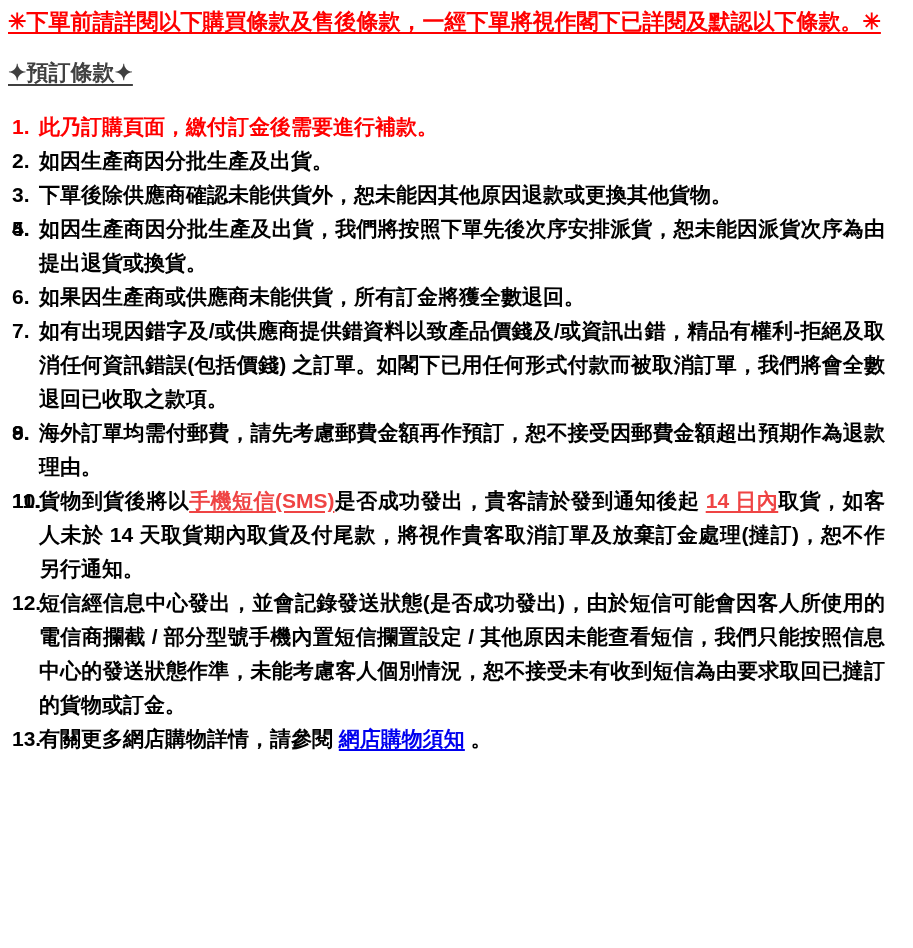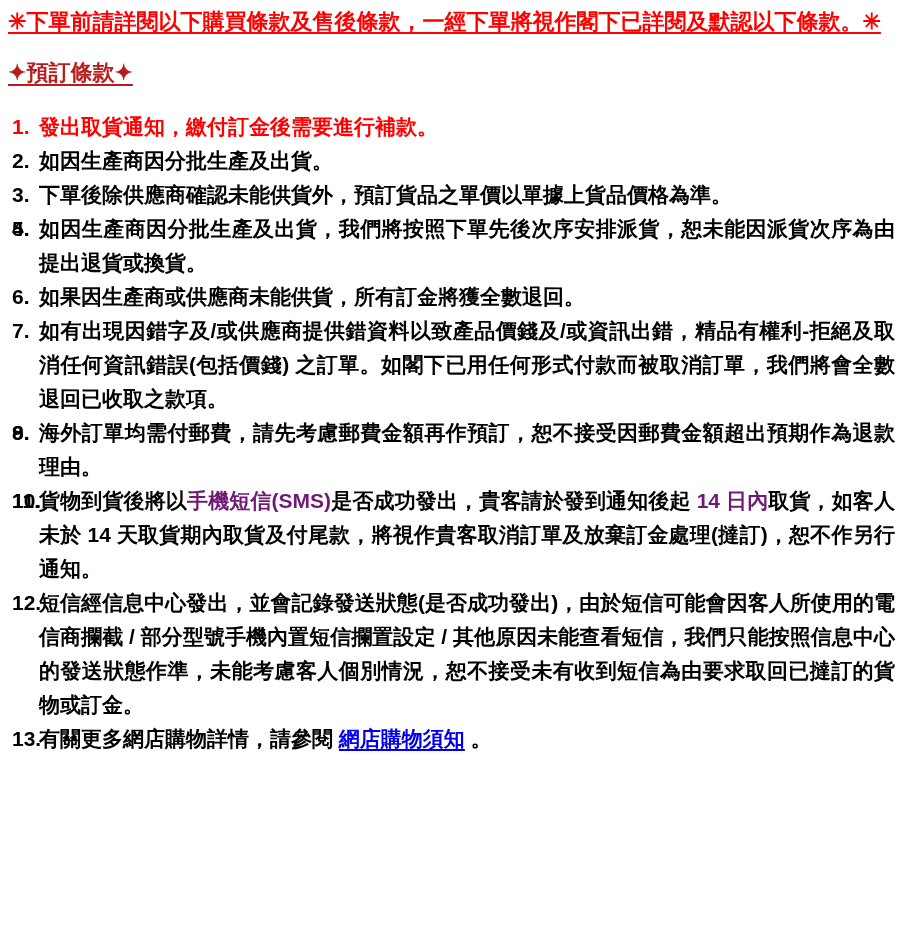--- a/index.html
+++ b/index.html
@@ -13,34 +13,34 @@
     overflow: hidden;
     font-family: "Liberation Sans", sans-serif;
     font-weight: 700;
     color: #000000;
     box-sizing: border-box;
   }
   .page {
     box-sizing: border-box;
     width: 913px;
     height: 775px;
-    padding: 8px 18px 10px 8px;
+    padding: 8px 28px 10px 8px;
   }
   .banner {
     color: #ff0000;
     font-size: 22px;
     line-height: 28px;
     text-decoration: underline;
     text-decoration-thickness: 2px;
     text-underline-offset: 3px;
     margin: 0 0 24px 0;
   }
   .heading {
     display: inline-block;
-    color: #b91c1c;
+    color: #404040;
     font-size: 22px;
     line-height: 26px;
     text-decoration: underline;
     text-decoration-thickness: 2px;
     text-underline-offset: 4px;
     margin: 0 0 24px 0;
   }
   .terms {
     font-size: 21px;
   }
@@ -53,21 +53,22 @@
   }
   .term-item .num {
     position: absolute;
     left: 4px;
     top: 0;
   }
   .term-item.red {
     color: #ff0000;
   }
   .red-underline {
-    color: #701a75;
+    color: #ef4444;
+    text-decoration: underline;
     text-decoration-thickness: 2px;
     text-underline-offset: 3px;
   }
   a.link {
     color: #0000ee;
     text-decoration: underline;
     text-decoration-thickness: 2px;
     text-underline-offset: 3px;
     cursor: pointer;
   }
@@ -76,23 +77,23 @@
 <body>
 
 <div class="page">
   <div class="banner">✳下單前請詳閱以下購買條款及售後條款，一經下單將視作閣下已詳閱及默認以下條款。✳</div>
 
   <div>
     <div class="heading">✦預訂條款✦</div>
   </div>
 
   <div class="terms">
-      <div class="term-item red"><span class="num">1.</span><span>發出取貨通知，繳付訂金後需要進行補款。</span></div>
+      <div class="term-item red"><span class="num">1.</span><span>此乃訂購頁面，繳付訂金後需要進行補款。</span></div>
       <div class="term-item"><span class="num">2.</span><span>如因生產商因分批生產及出貨。</span></div>
-      <div class="term-item"><span class="num">3.</span><span>下單後除供應商確認未能供貨外，預訂貨品之單價以單據上貨品價格為準。</span></div>
+      <div class="term-item"><span class="num">3.</span><span>下單後除供應商確認未能供貨外，恕未能因其他原因退款或更換其他貨物。</span></div>
       <div class="term-item"><span class="num">4.</span></div>
       <div class="term-item"><span class="num">5.</span><span>如因生產商因分批生產及出貨，我們將按照下單先後次序安排派貨，恕未能因派貨次序為由提出退貨或換貨。</span></div>
       <div class="term-item"><span class="num">6.</span><span>如果因生產商或供應商未能供貨，所有訂金將獲全數退回。</span></div>
       <div class="term-item"><span class="num">7.</span><span>如有出現因錯字及/或供應商提供錯資料以致產品價錢及/或資訊出錯，精品有權利-拒絕及取消任何資訊錯誤(包括價錢) 之訂單。如閣下已用任何形式付款而被取消訂單，我們將會全數退回已收取之款項。</span></div>
       <div class="term-item"><span class="num">8.</span></div>
       <div class="term-item"><span class="num">9.</span><span>海外訂單均需付郵費，請先考慮郵費金額再作預訂，恕不接受因郵費金額超出預期作為退款理由。</span></div>
       <div class="term-item"><span class="num">10.</span></div>
       <div class="term-item"><span class="num">11.</span><span>貨物到貨後將以</span><span class="red-underline">手機短信(SMS)</span><span>是否成功發出，貴客請於發到通知後起 </span><span class="red-underline">14 日內</span><span>取貨，如客人未於 14 天取貨期內取貨及付尾款，將視作貴客取消訂單及放棄訂金處理(撻訂)，恕不作另行通知。</span></div>
       <div class="term-item"><span class="num">12.</span><span>短信經信息中心發出，並會記錄發送狀態(是否成功發出)，由於短信可能會因客人所使用的電信商攔截 / 部分型號手機內置短信攔置設定 / 其他原因未能查看短信，我們只能按照信息中心的發送狀態作準，未能考慮客人個別情況，恕不接受未有收到短信為由要求取回已撻訂的貨物或訂金。</span></div>
       <div class="term-item"><span class="num">13.</span><span>有關更多網店購物詳情，請參閱 </span><a href="#" class="link">網店購物須知</a><span> 。</span></div>

